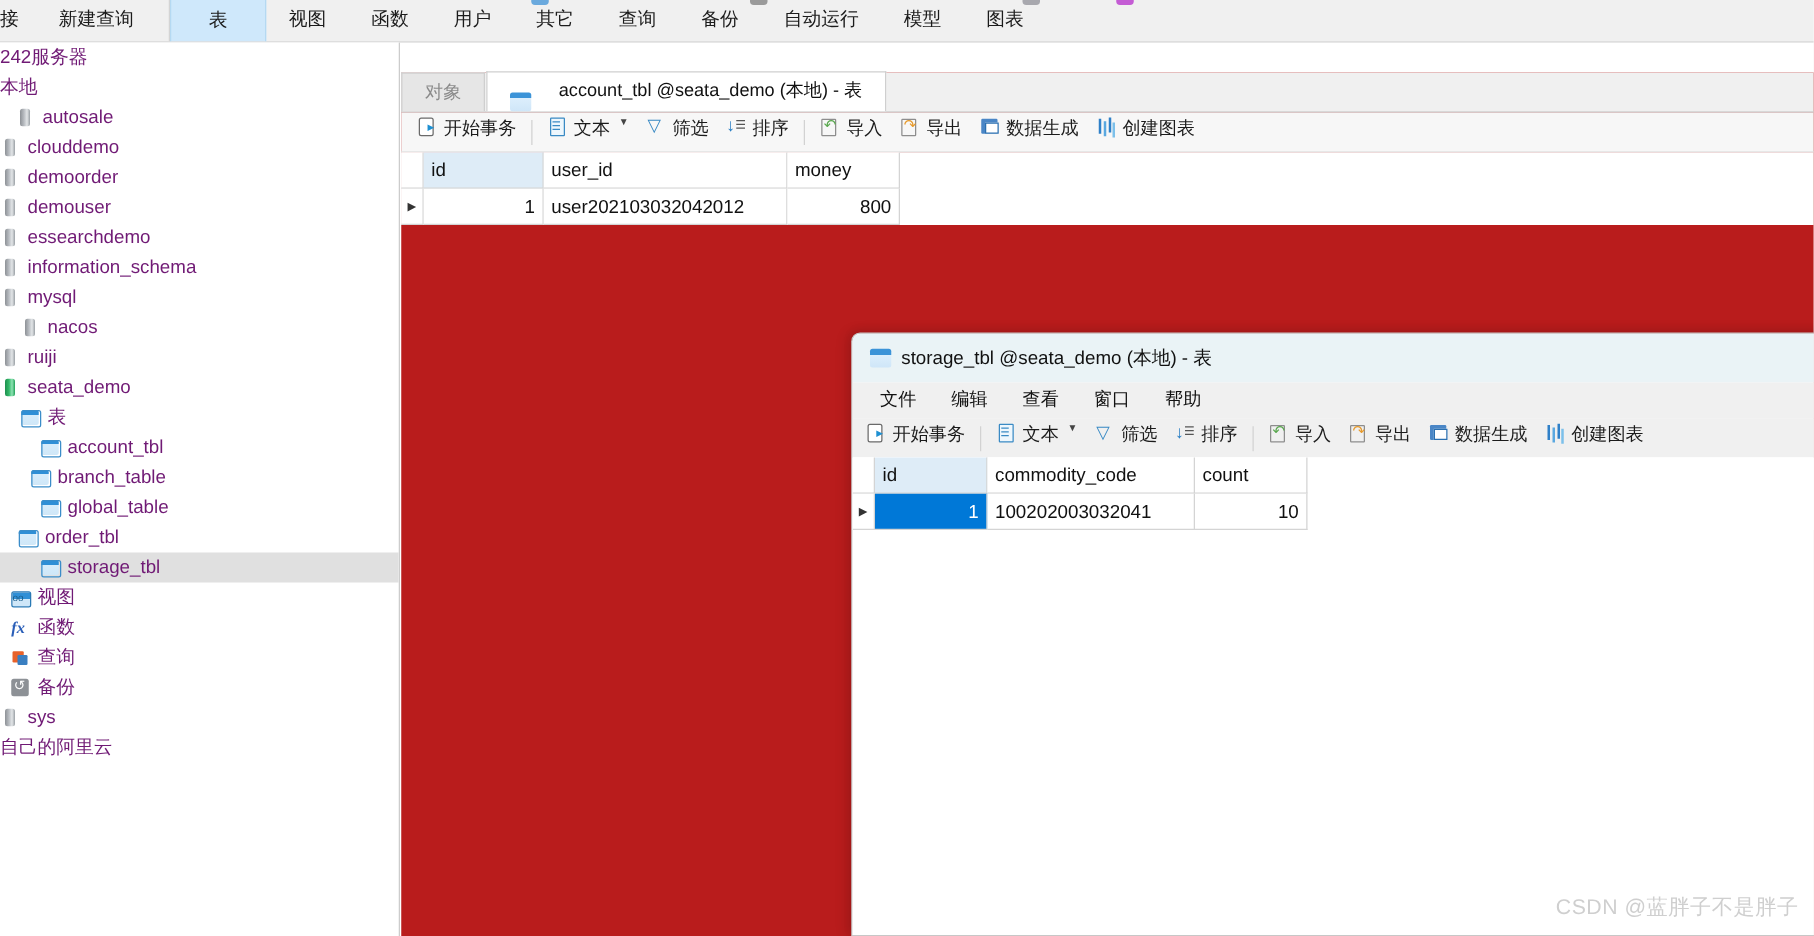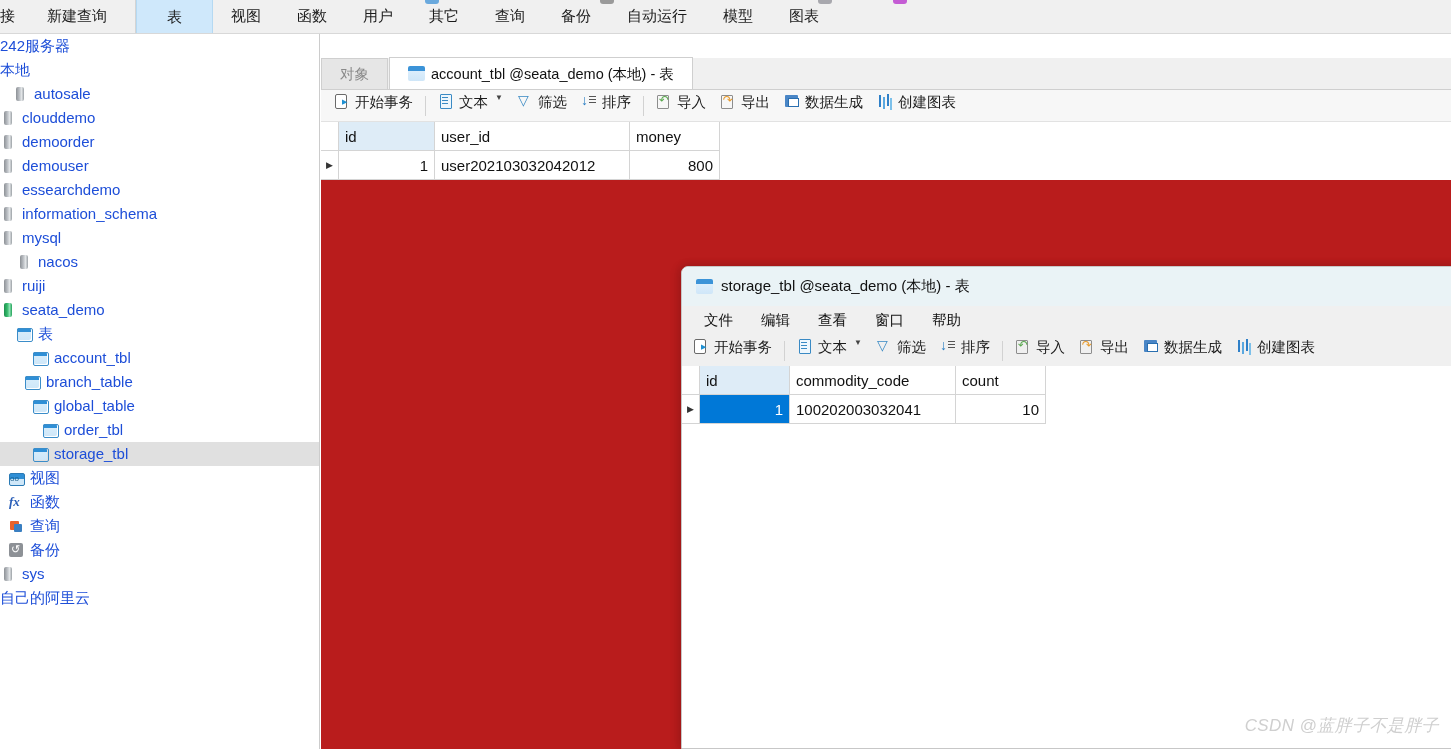--- a/index.html
+++ b/index.html
@@ -51,21 +51,21 @@
   
   .sidebar {
     position: absolute; left: 0; top: 34px; width: 320px; height: 715px;
     background: #ffffff;
     border-right: 1px solid #cccccc;
     overflow: hidden;
   }
   .tree-row {
     display: flex; align-items: center;
     height: 24px;
-    font-size: 15px; color: #1d4ed8;
+    font-size: 15px; color: #701a75;
     white-space: nowrap;
     cursor: default;
     padding-right: 4px;
   }
   .tree-row.sel { background: #e0e0e0; }
   .tree-label { line-height: 24px; }
   .ico { width: 16px; height: 16px; margin-right: 6px; flex: 0 0 16px; position: relative; display:inline-block;}
 
   
   .ico-db::before {
@@ -141,21 +141,21 @@
     border-bottom: none;
     margin-right: 1px;
     white-space: nowrap;
     cursor: default;
   }
   .ptab.active {
     background: #ffffff;
     color: #111;
     border-color: #cfcfcf;
     height: 32px; line-height: 32px;
-    display: flex; align-items: center; gap: 6px;
+    display: flex; align-items: flex-end; gap: 22px;
   }
 
   .toolbar {
     height: 32px;
     background: #f7f7f7;
     display: flex; align-items: center;
     padding: 0 6px;
     border-bottom: 1px solid #e2e2e2;
   }
   .tb-item {
@@ -243,21 +243,20 @@
     display: flex; align-items: center; padding: 0 4px;
   }
   .fw-body { background:#fff; height: 384px; }
 
   .watermark {
     position: absolute; right: 12px; bottom: 12px;
     font-size: 17px; color: #cfcfcf;
     font-family: "Liberation Sans", sans-serif;
     letter-spacing: 0.4px;
     user-select: none;
-    font-style: italic;
   }
   .win-ico {
     width: 17px; height: 15px; position: relative; display:inline-block; flex:0 0 17px;
   }
   .win-ico::before {
     content:""; position:absolute; left:0; top:0; width:17px; height:15px;
     background: linear-gradient(to bottom, #3b93d8 0%, #3b93d8 32%, #dceefc 32%, #cfe6f8 100%);
     border-radius:2px;
   }
 </style>
@@ -346,21 +345,21 @@
         <span class="tree-label">account_tbl</span>
       </div>
     <div class="tree-row" style="padding-left:24px">
         <span class="ico ico-table"></span>
         <span class="tree-label">branch_table</span>
       </div>
     <div class="tree-row" style="padding-left:32px">
         <span class="ico ico-table"></span>
         <span class="tree-label">global_table</span>
       </div>
-    <div class="tree-row" style="padding-left:42px">
+    <div class="tree-row" style="padding-left:14px">
         <span class="ico ico-table"></span>
         <span class="tree-label">order_tbl</span>
       </div>
     <div class="tree-row sel" style="padding-left:32px">
         <span class="ico ico-table"></span>
         <span class="tree-label">storage_tbl</span>
       </div>
     <div class="tree-row" style="padding-left:8px">
         <span class="ico ico-view"></span>
         <span class="tree-label">视图</span>

